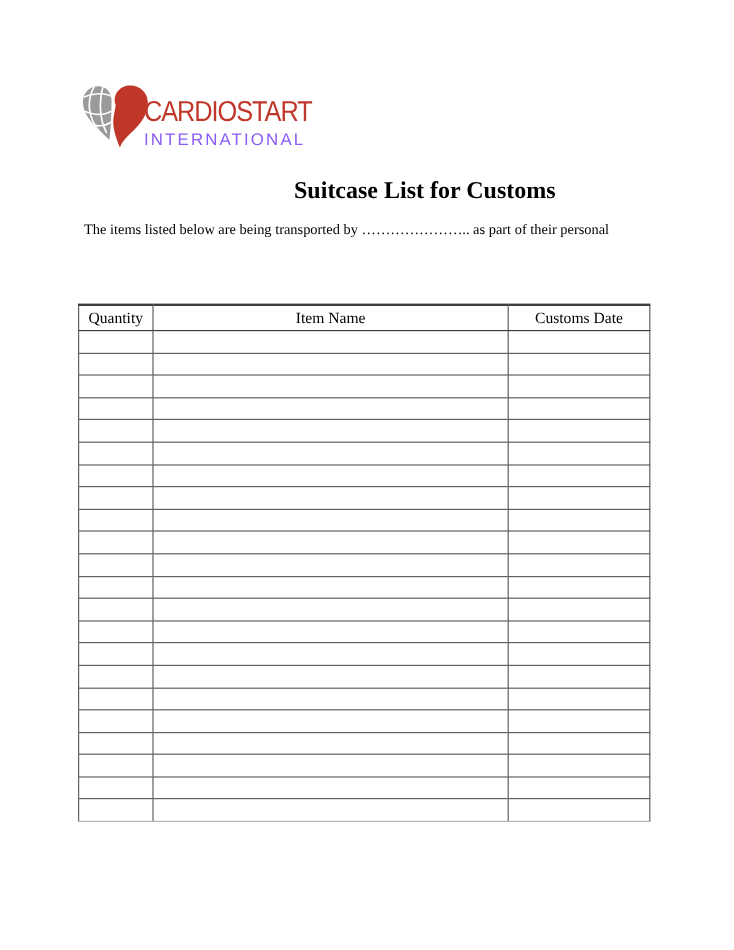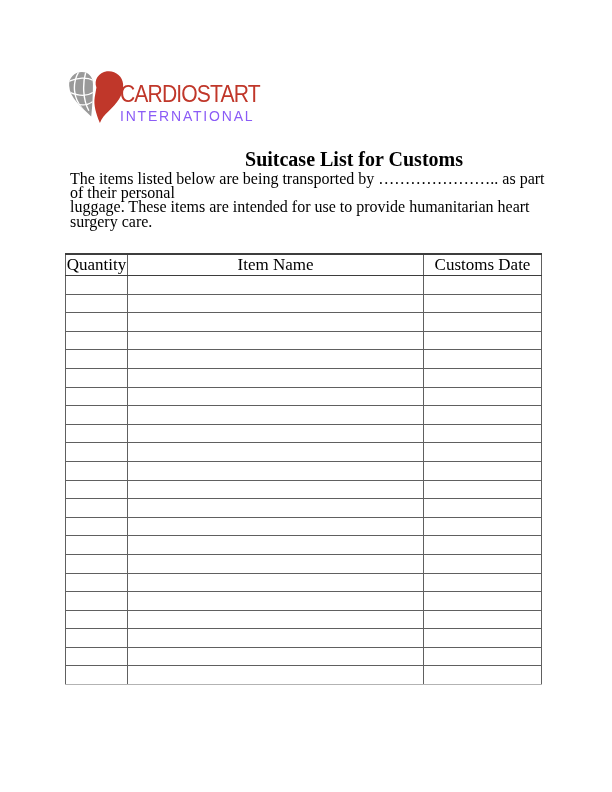--- a/index.html
+++ b/index.html
@@ -54,35 +54,35 @@
     font-size: 20px;
     font-weight: bold;
     font-family: "Liberation Serif", serif;
     padding-left: 48px;
   }
 
   
   .intro {
     position: absolute;
     left: 70px;
-    top: 172px;
+    top: 184px;
     width: 480px;
-    font-size: 16px;
+    font-size: 12px;
     line-height: 14.2px;
   }
 
   
   .customs-table {
     position: absolute;
     left: 65px;
     top: 253px;
     width: 476px;
     border-collapse: collapse;
     table-layout: fixed;
-    font-size: 17px;
+    font-size: 13px;
   }
   .c-qty  { width: 62px; }
   .c-item { width: 296px; }
   .c-exp  { width: 118px; }
   .customs-table th,
   .customs-table td {
     border: 1px solid var(--tbl-border, #606060);
     padding: 0;
   }
   .customs-table thead th {
@@ -121,21 +121,20 @@
     <div class="logo-text">
       <div class="brand" style="color: rgb(192, 55, 42);">CARDIOSTART</div>
       <div class="subbrand" style="color: #8b5cf6;">INTERNATIONAL</div>
     </div>
   </div>
 
   <h1 class="title">Suitcase List for Customs</h1>
 
   <div class="intro">
     <div>The items listed below are being transported by ………………….. as part of  their personal</div>
-    <div>luggage.  These items are intended for use to provide humanitarian heart surgery care.</div>
   </div>
 
   <table class="customs-table">
     <colgroup>
       <col class="c-qty">
         <col class="c-item">
         <col class="c-exp">
     </colgroup>
     <thead>
       <tr>

